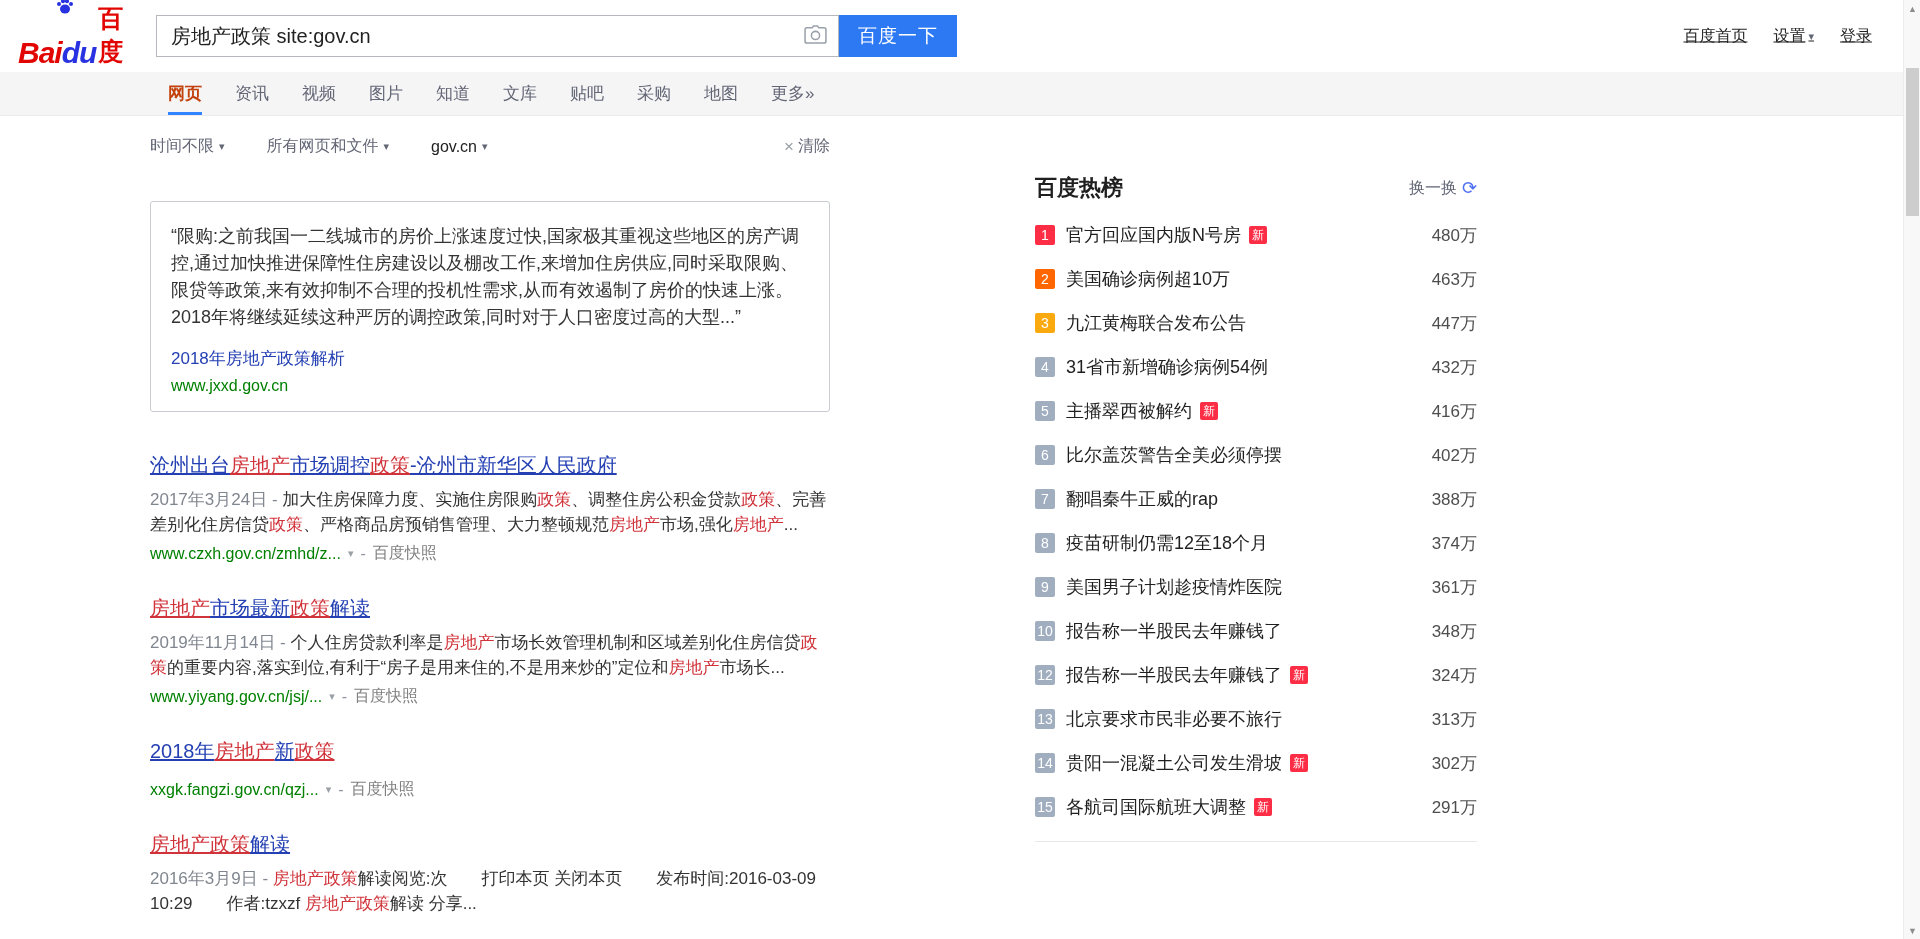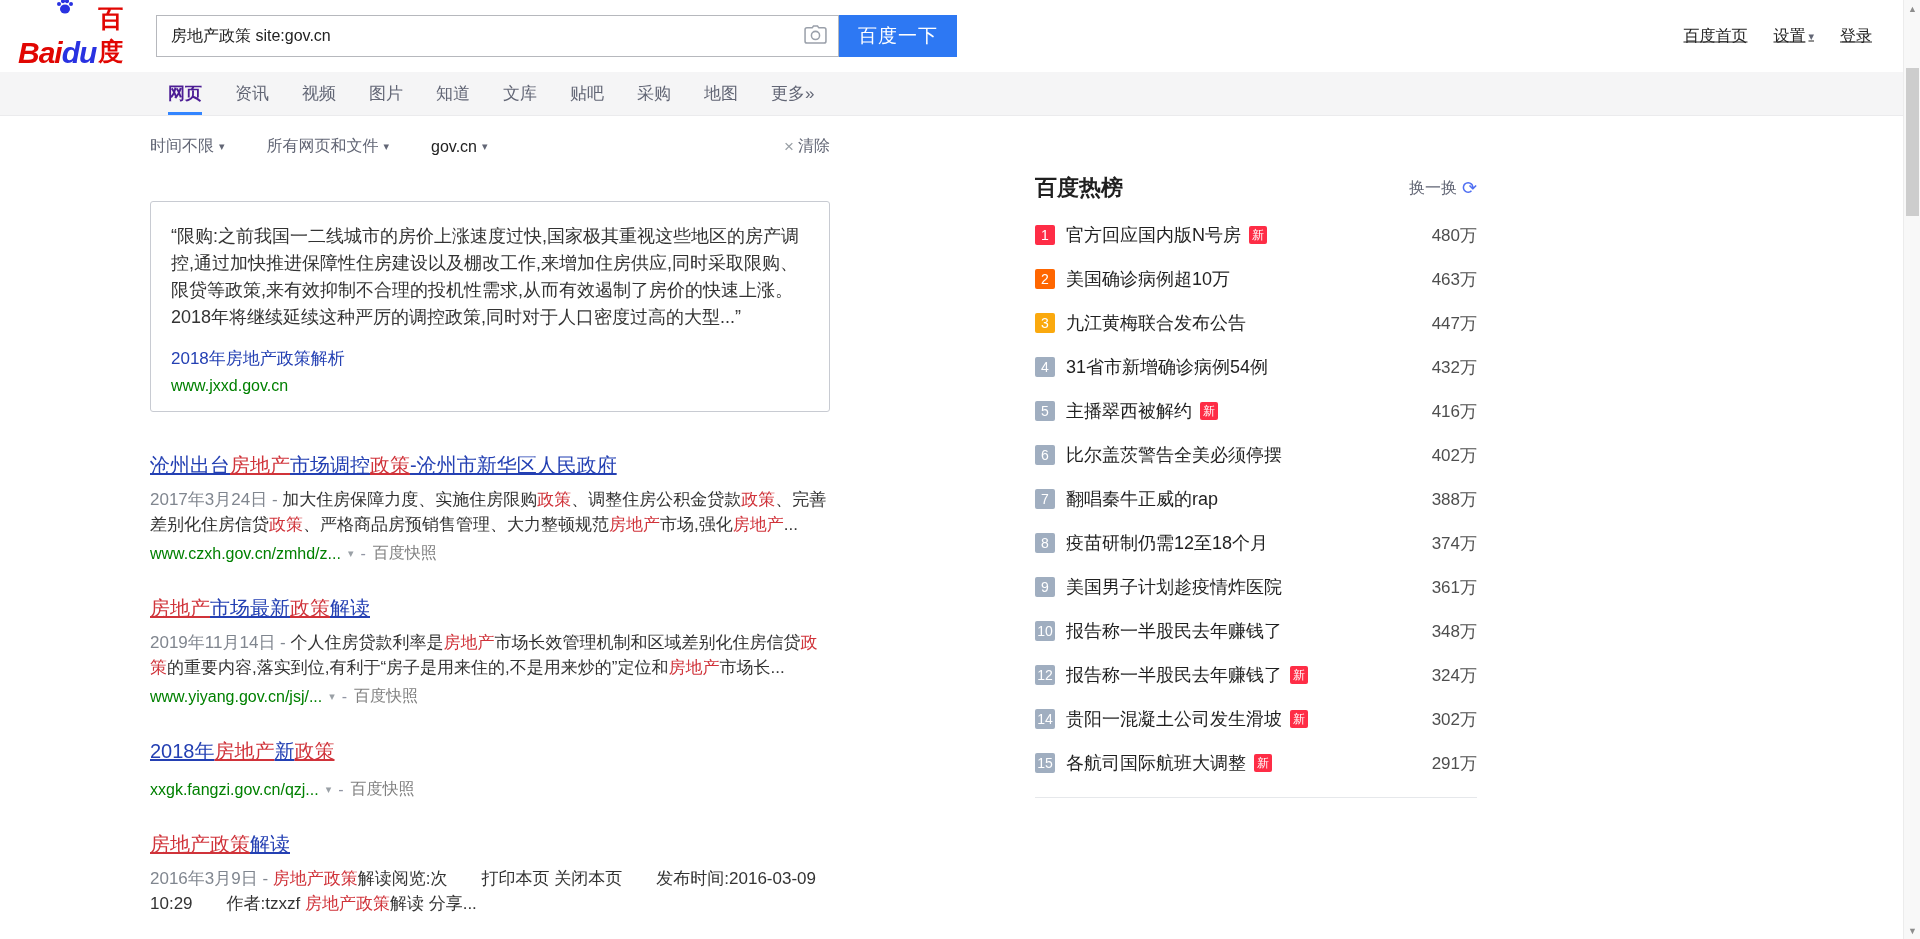--- a/index.html
+++ b/index.html
@@ -10,36 +10,36 @@
   
   .header { display:flex; align-items:center; height:72px; padding-left:18px; position:relative; }
   .logo { display:flex; align-items:flex-end; margin-right:20px; cursor:pointer; position:relative; width:118px; flex-shrink:0; }
   .logo-bai { color:#e10602; font-size:30px; font-weight:bold; font-style:italic; letter-spacing:-1px; }
   .logo-du { color:#2932e1; font-size:30px; font-weight:bold; font-style:italic; letter-spacing:-1px; position:relative; }
   .logo-paw { position:absolute; top:-4px; left:38px; }
   .logo-cn { color:#e10602; font-size:25px; font-weight:bold; margin-left:2px; padding-bottom:2px; }
   .search-wrap { display:flex; align-items:center; }
   .search-box { position:relative; width:683px; height:42px; }
   .search-box input { width:100%; height:100%; border:1px solid #b6b8bd; outline:none;
-    font-size:16px; padding:0 48px 0 14px; font-family:inherit; color:#222; }
+    font-size:20px; padding:0 48px 0 14px; font-family:inherit; color:#222; }
   .camera { position:absolute; right:12px; top:10px; cursor:pointer; }
   .search-btn { width:118px; height:42px; background:#2d78f3; color:#fff; border:none;
     font-size:19px; cursor:pointer; font-family:inherit; letter-spacing:1px; }
   .top-links { position:absolute; right:48px; top:50%; transform:translateY(-50%);
     display:flex; align-items:center; gap:26px; font-size:16px; }
   .top-links a { color:#222; text-decoration:underline; cursor:pointer; display:flex; align-items:center; gap:3px; }
   .caret { font-size:11px; color:#626675; }
 
   
   .tabs { height:44px; background:#f5f5f6; border-bottom:1px solid #ebebed;
     display:flex; align-items:stretch; padding-left:168px; gap:33px; }
   .tab { display:flex; align-items:center; cursor:pointer; font-size:17px; }
   .tab-label { color:#626675; }
   .tab.active { border-bottom:3px solid #3385ff; padding-top:3px; }
-  .tab.active .tab-label { color:#4c1d95; font-weight:bold; }
+  .tab.active .tab-label { color:#c2410c; font-weight:bold; }
 
   
   .filters { margin:20px 0 0 150px; width:680px; display:flex; align-items:center; font-size:16px; color:#626675; }
   .filter { display:flex; align-items:center; gap:5px; margin-right:42px; cursor:pointer; }
   .filter.filter-active .filter-label { color:#222; }
   .clear { margin-left:auto; display:flex; align-items:center; gap:4px; cursor:pointer; color:#626675; }
   .clear .x { color:#9aa0a6; font-size:17px; }
 
   
   .content { display:flex; align-items:flex-start; padding-left:150px; margin-top:16px; }
@@ -297,20 +297,26 @@
 
     <span class="hot-count">348万</span>
   </div>
           <div class="hot-item">
     <span class="hot-rank rank-n">12</span>
     <span class="hot-text">报告称一半股民去年赚钱了</span>
     <span class="hot-badge">新</span>
     <span class="hot-count">324万</span>
   </div>
           <div class="hot-item">
+    <span class="hot-rank rank-n">13</span>
+    <span class="hot-text">北京要求市民非必要不旅行</span>
+
+    <span class="hot-count">313万</span>
+  </div>
+          <div class="hot-item">
     <span class="hot-rank rank-n">14</span>
     <span class="hot-text">贵阳一混凝土公司发生滑坡</span>
     <span class="hot-badge">新</span>
     <span class="hot-count">302万</span>
   </div>
           <div class="hot-item">
     <span class="hot-rank rank-n">15</span>
     <span class="hot-text">各航司国际航班大调整</span>
     <span class="hot-badge">新</span>
     <span class="hot-count">291万</span>

